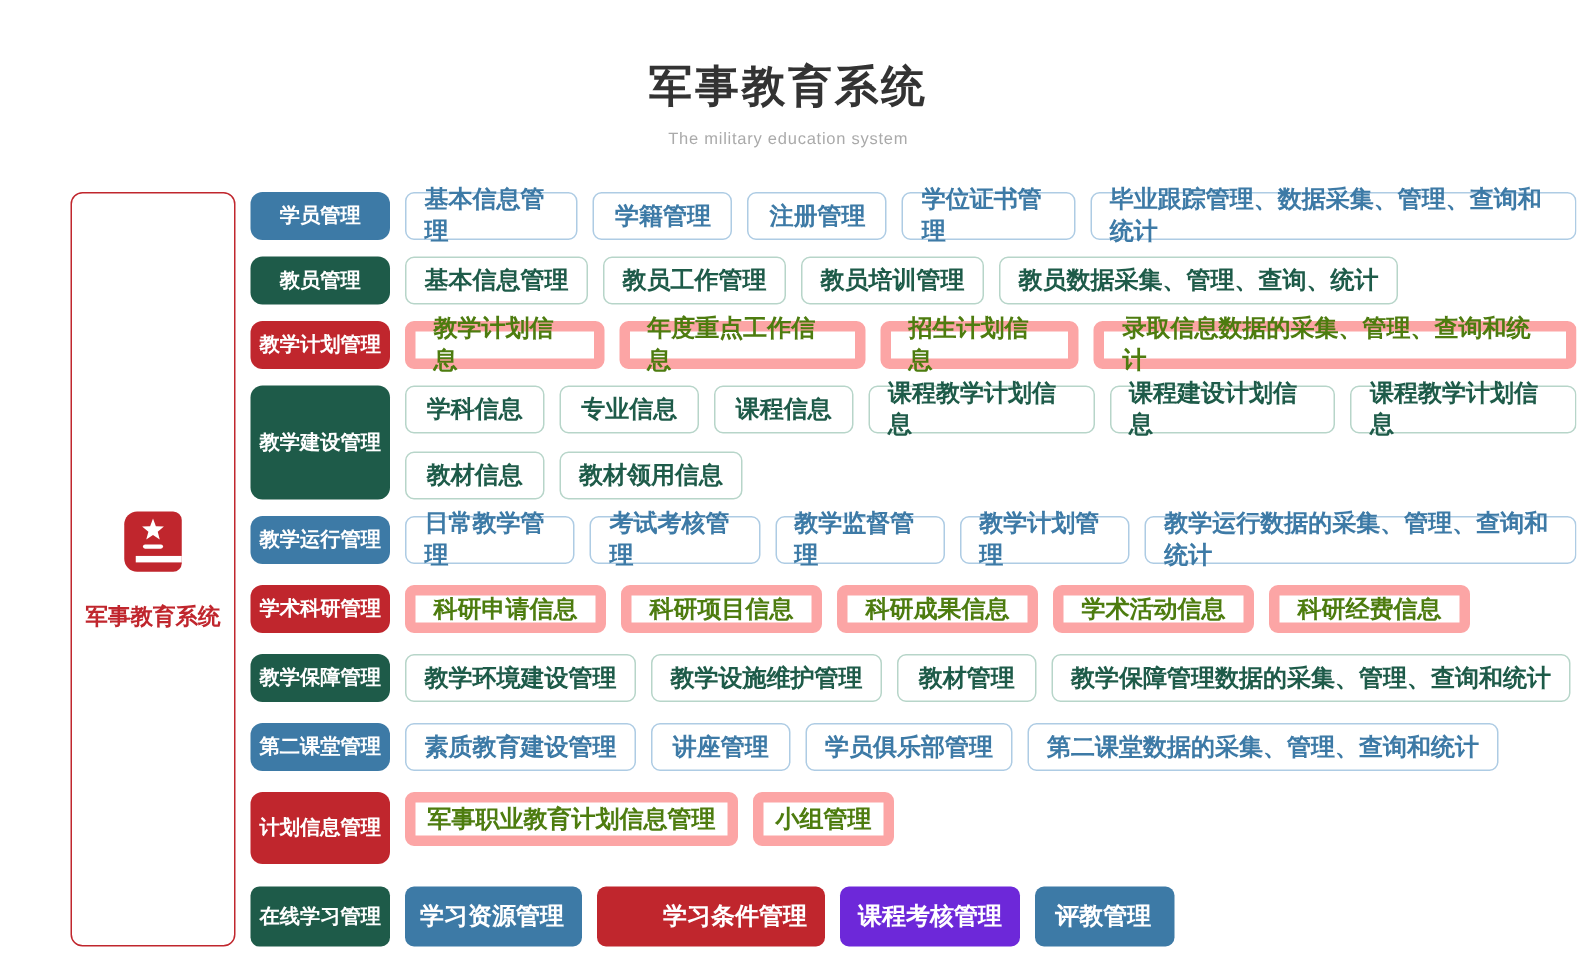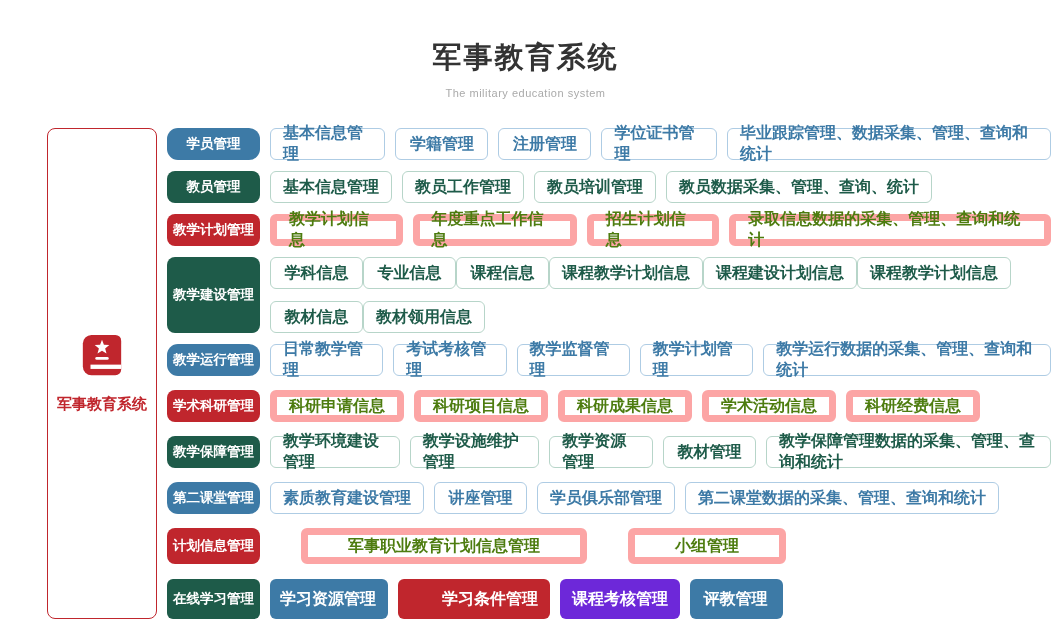--- a/index.html
+++ b/index.html
@@ -27,37 +27,37 @@
   
   .cat{
     width:93px;flex:none;height:32px;display:flex;align-items:center;justify-content:center;
     color:#fff;border-radius:8px;font-weight:bold;font-size:13.5px;cursor:pointer;
   }
   .btn{
     min-width:93px;height:32px;box-sizing:border-box;padding:0 12px;
     display:flex;align-items:center;justify-content:center;
     border-radius:6px;font-weight:bold;font-size:16px;background:#ffffff;cursor:pointer;
   }
-  .row-9 .btn{height:36px;padding:0 40px;margin-left:31px;}
-  .row-9 .cat{height:36px;}
+  .row-9 .btn{height:36px;padding:0 8px;}
+  .row-9 .cat{height:48px;}
   .row-10 .cat,.row-10 .btn{height:40px;border-radius:6px;}
   
-  .c-blue{background:#3d7aa6;border-radius:11px;}
+  .c-blue{background:#3d7aa6;}
   .c-green{background:#1e5b49;}
   .c-red{background:#c0262d;}
   .s-blue{background:#3d7aa6;color:#fff;padding-left:10px;}
   .s-green{background:#6d28d9;color:#fff;}
   .s-red{background:#c0262d;color:#fff;padding-left:44px;}
   
   .o-blue{border:1px solid #aecce4;color:#3d7aa6;}
   .o-green{border:1px solid #b7d5c9;color:#1e5b49;}
   .o-red{border:7px solid #fca5a5;color:#4d7c0f;}
   
   .tall-col{display:flex;flex-direction:column;gap:12px;}
-  .tall-col .row-inner{display:flex;gap:0;}
+  .tall-col .row-inner{display:flex;gap:10px;}
   .row-4 .cat{height:auto;align-self:stretch;}
 </style>
 </head>
 <body>
 
 <div class="header">
   <div class="title">军事教育系统</div>
   <div class="subtitle">The military education system</div>
 </div>
 
@@ -135,21 +135,20 @@
       <div class="btn o-red">科研项目信息</div>
       <div class="btn o-red">科研成果信息</div>
       <div class="btn o-red">学术活动信息</div>
       <div class="btn o-red">科研经费信息</div>
     </div>
 
     <div class="row row-7">
       <div class="cat c-green">教学保障管理</div>
       <div class="btn o-green">教学环境建设管理</div>
       <div class="btn o-green">教学设施维护管理</div>
-      <div class="btn o-green">教学资源管理</div>
       <div class="btn o-green">教材管理</div>
       <div class="btn o-green">教学保障管理数据的采集、管理、查询和统计</div>
     </div>
 
     <div class="row row-8">
       <div class="cat c-blue">第二课堂管理</div>
       <div class="btn o-blue">素质教育建设管理</div>
       <div class="btn o-blue">讲座管理</div>
       <div class="btn o-blue">学员俱乐部管理</div>
       <div class="btn o-blue">第二课堂数据的采集、管理、查询和统计</div>

